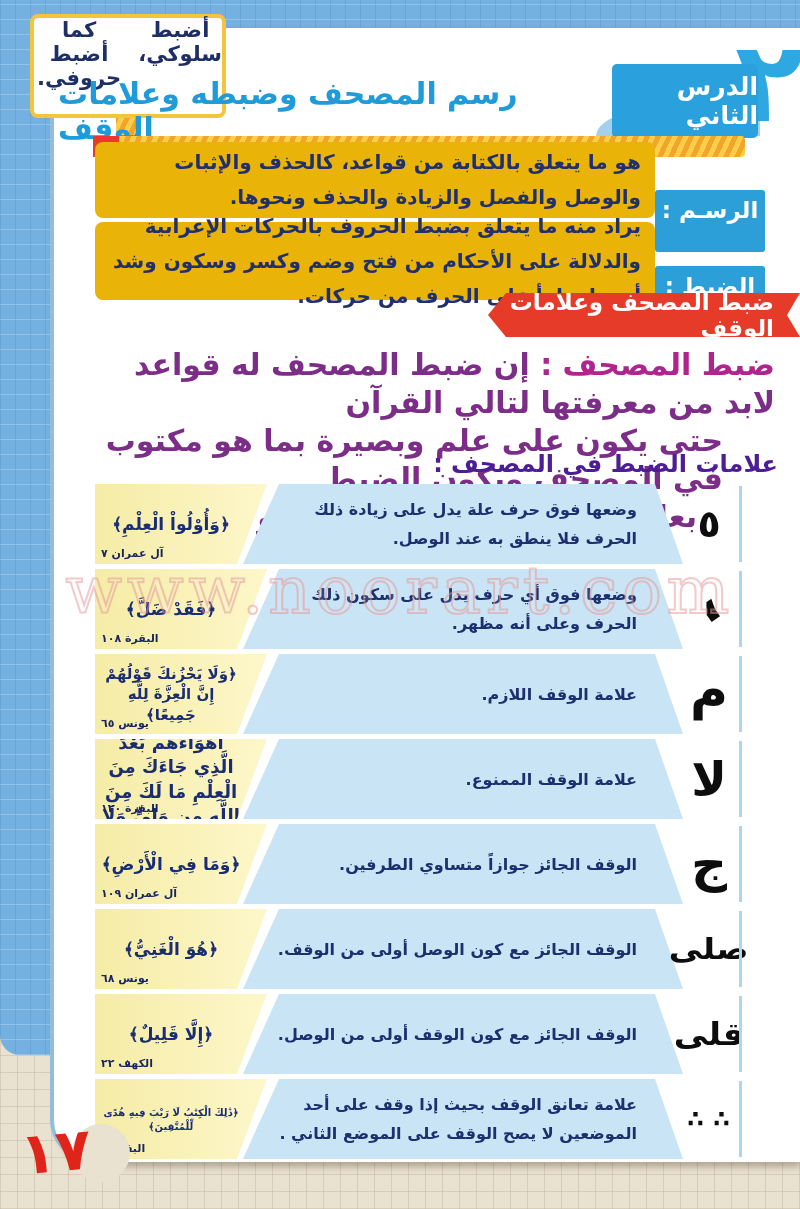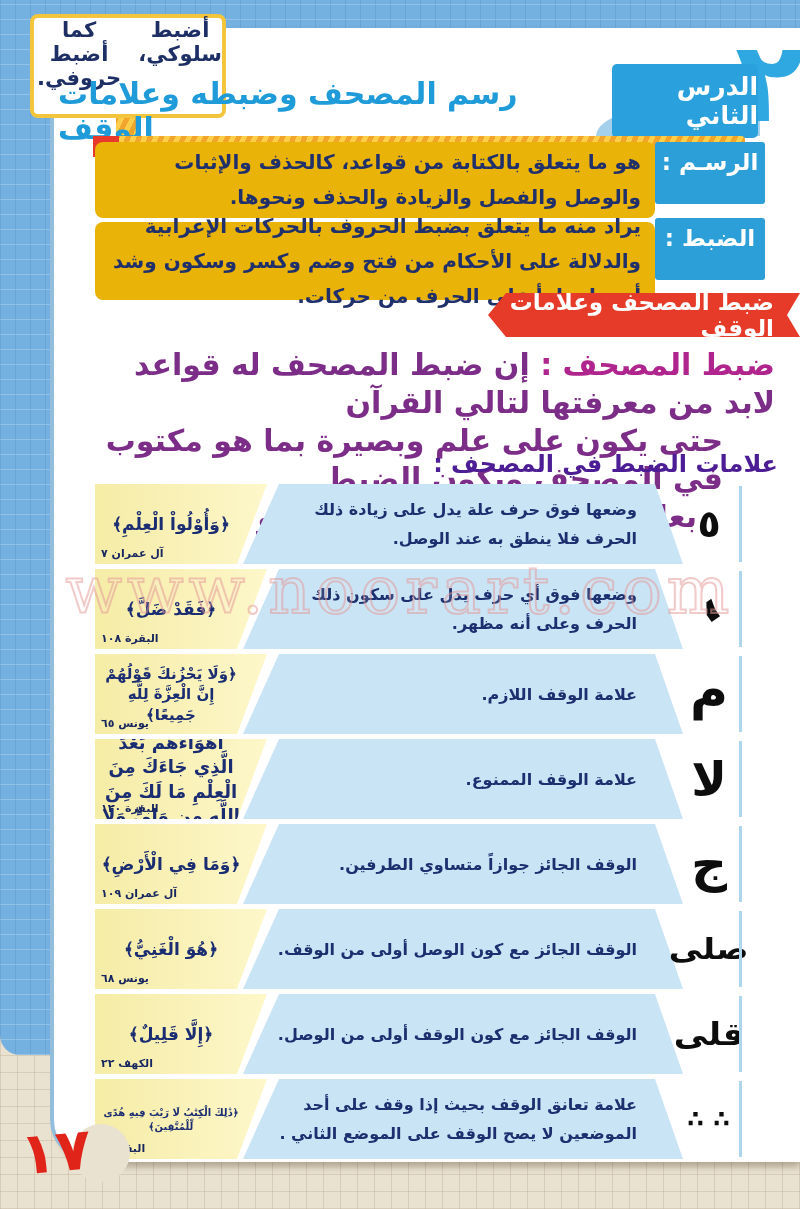--- a/index.html
+++ b/index.html
@@ -42,21 +42,21 @@
     background:repeating-linear-gradient(115deg,#f2a52b 0 5px,#fcce49 5px 10px);}
   .red-chip{position:absolute;left:93px;top:136px;width:26px;height:21px;background:#e8392a;}
 
   
   .def-panel{position:absolute;left:95px;width:560px;background:#eab308;border-radius:8px;box-sizing:border-box;
     direction:rtl;color:#20306b;font-weight:bold;font-size:20px;line-height:35px;
     padding:3px 14px;display:flex;flex-direction:column;justify-content:center;text-align:right;}
   .def-p1{top:142px;height:76px;}
   .def-p2{top:222px;height:78px;}
   .def-label{position:absolute;left:655px;width:110px;height:62px;background:#2d9fd8;border-radius:3px;
-    color:#fff;font-weight:bold;font-size:23px;text-align:center;padding-top:7px;box-sizing:border-box;direction:rtl;}
+    color:#fff;font-weight:bold;font-size:23px;text-align:center;padding-top:7px;box-sizing:border-box;direction:rtl;margin-top:48px;}
   .def-l1{top:142px;}
   .def-l2{top:218px;}
 
   
   .ribbon{position:absolute;left:488px;top:293px;width:312px;height:44px;background:#e73b2a;
     clip-path:polygon(0 50%,18px 0,100% 0,calc(100% - 13px) 50%,100% 100%,18px 100%);
     color:#fff;font-weight:bold;font-size:23px;direction:rtl;display:flex;align-items:center;
     padding-right:26px;box-sizing:border-box;}
 
   

